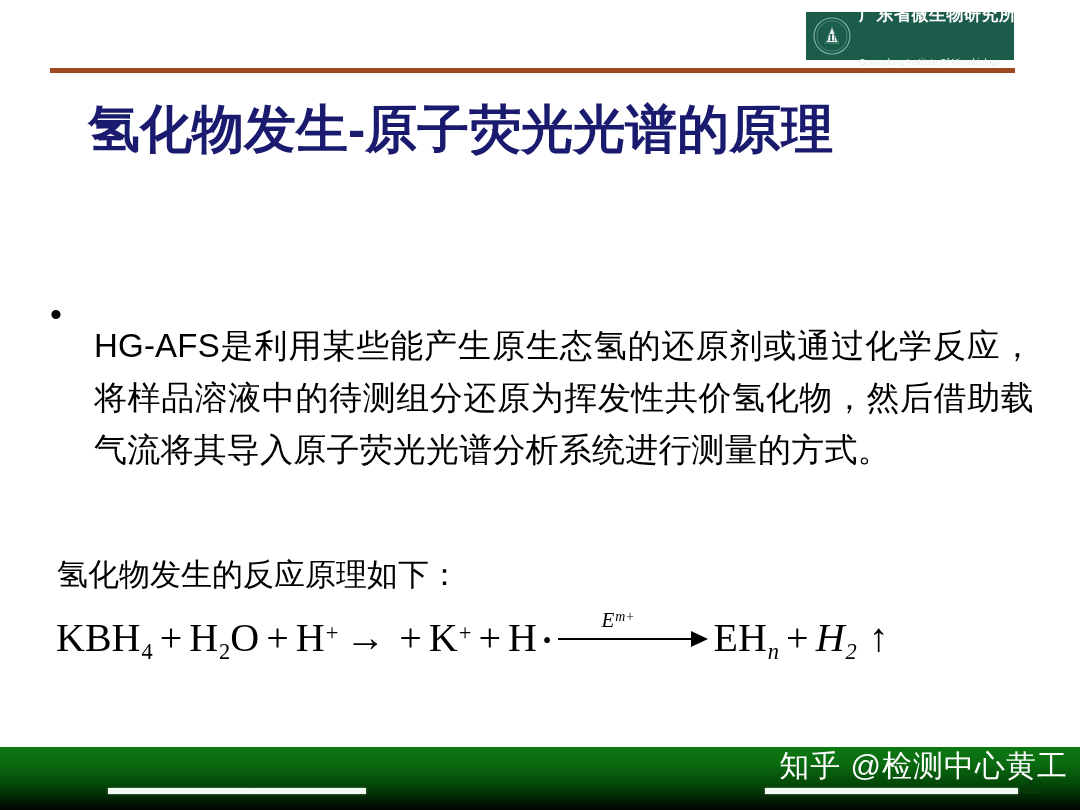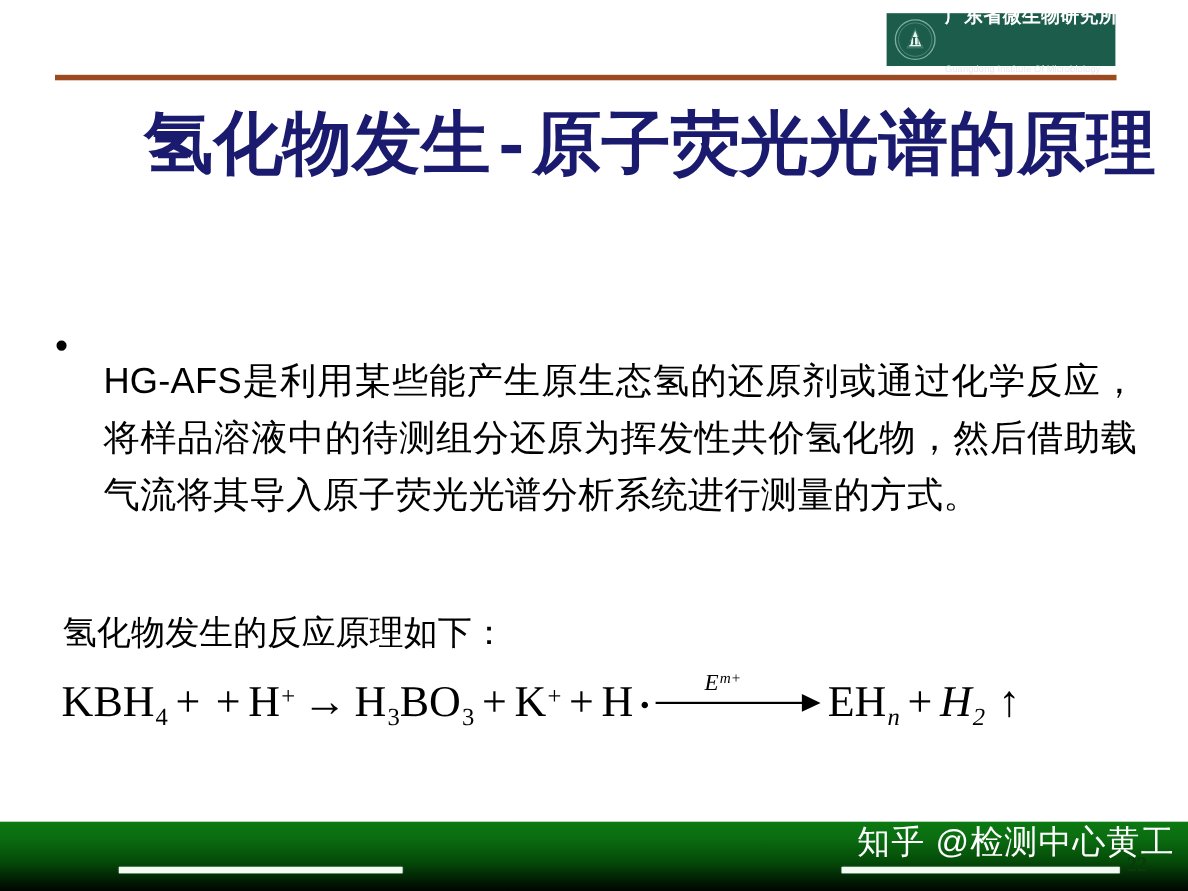--- a/index.html
+++ b/index.html
@@ -77,26 +77,25 @@
     background: #9c4a22;
   }
 
   
   .slide-title {
     position: absolute;
     left: 88px;
     top: 100px;
     width: 900px;
     color: #1a1a6e;
-    font-family: Liberation Mono, monospace;
+    font-family: Liberation Sans, sans-serif;
     font-weight: bold;
-    font-size: 63px;
+    font-size: 52px;
     line-height: 1.15;
     white-space: nowrap;
-    margin-left: 43px;
   }
 
   
   .bullet-block {
     position: absolute;
     left: 44px;
     top: 288px;
     width: 990px;
     display: flex;
     align-items: flex-start;
@@ -284,24 +283,24 @@
   <div class="bullet-block">
     <div class="bullet-mark">•</div>
     <div class="bullet-text">HG-AFS是利用某些能产生原生态氢的还原剂或通过化学反应，将样品溶液中的待测组分还原为挥发性共价氢化物，然后借助载气流将其导入原子荧光光谱分析系统进行测量的方式。</div>
   </div>
 
   <div class="sub-paragraph">氢化物发生的反应原理如下：</div>
 
   <div class="equation">
     <span><span>KBH</span><sub>4</sub></span>
     <span class="op">+</span>
+    <span><span>H</span><sub>2</sub><span>O</span></span>
     <span class="op">+</span>
     <span><span>H</span><sup>+</sup></span>
     <span class="op">→</span>
-    <span><span>H</span><sub>3</sub><span>BO</span><sub>3</sub></span>
     <span class="op">+</span>
     <span><span>K</span><sup>+</sup></span>
     <span class="op">+</span>
     <span><span>H</span><span class="radical-dot">•</span></span>
     <span class="rxn-arrow">
       <span class="label"><span>E</span><sup>m+</sup></span>
       <span class="shaft"></span>
       <span class="head"></span>
     </span>
     <span><span>EH</span><sub class="ital">n</sub></span>

